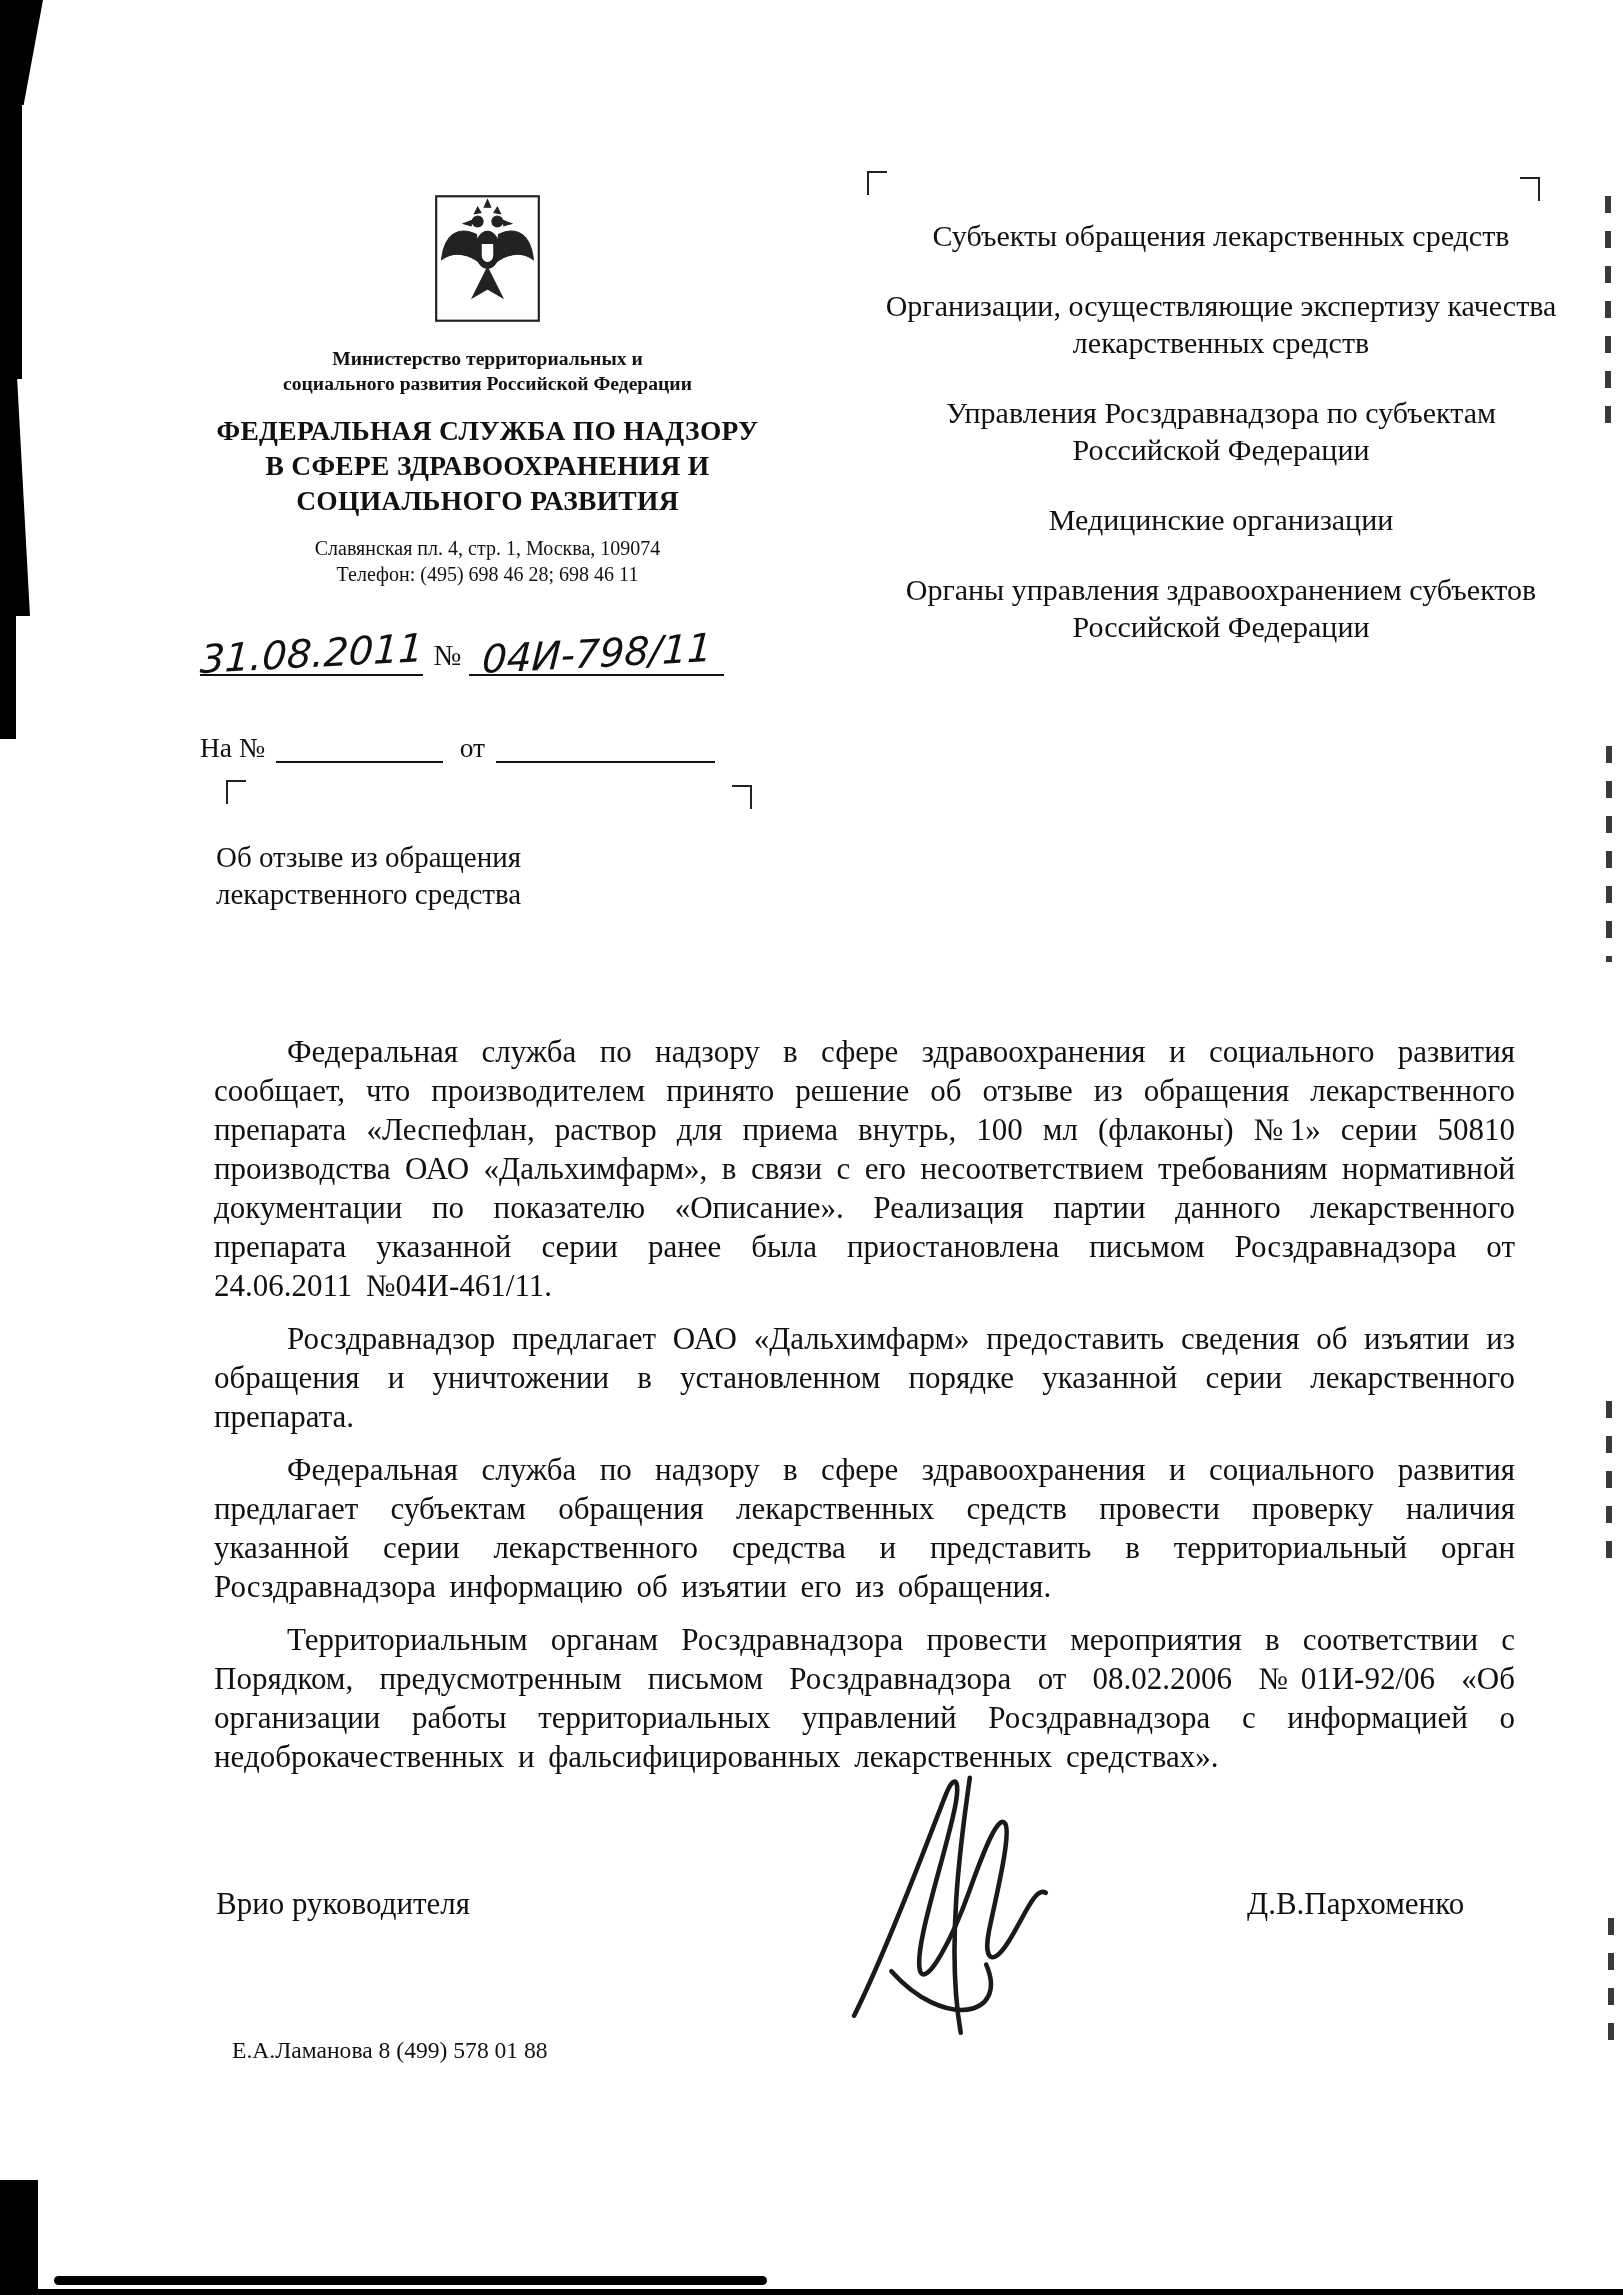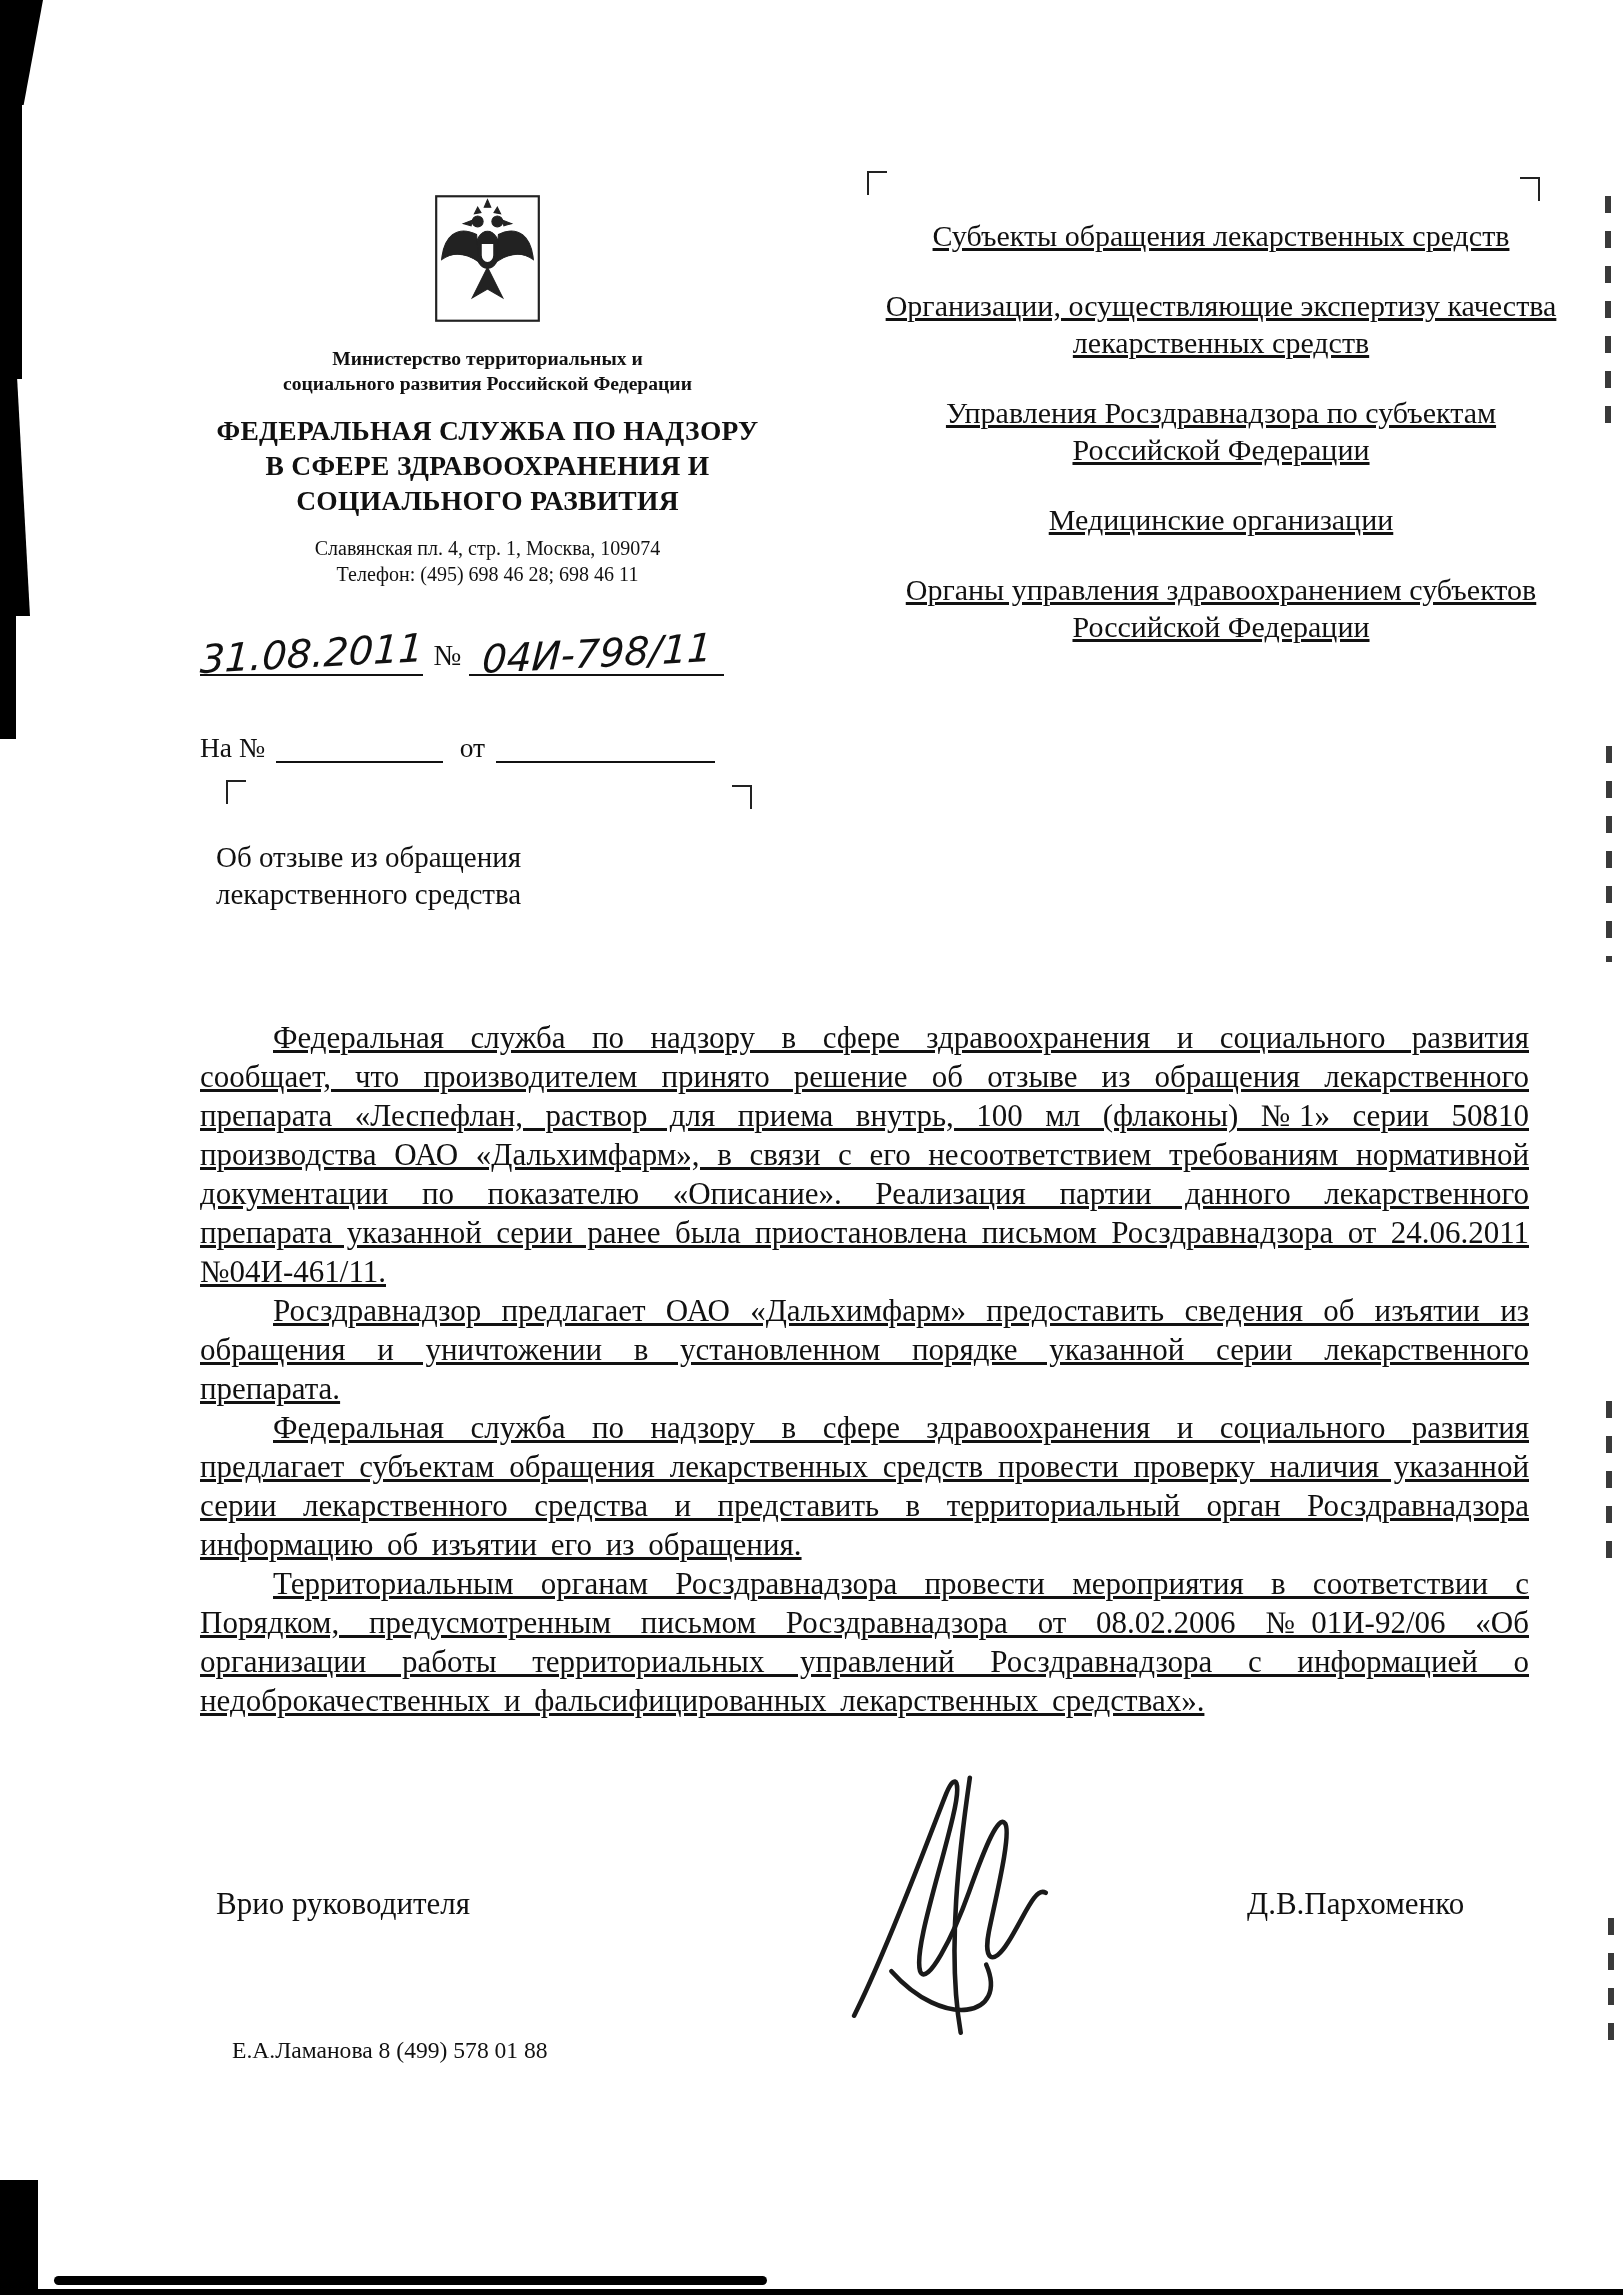--- a/index.html
+++ b/index.html
@@ -41,26 +41,26 @@
 
   
   .bracket { position:absolute; width:19.6px; height:23.6px; }
   .bracket.l { border-top:2.6px solid #222; border-left:2.6px solid #222; }
   .bracket.r { border-top:2.6px solid #222; border-right:2.6px solid #222; }
 
   
   .subject { position:absolute; left:216px; top:839px; font-size:29px; line-height:37px; }
 
   
-  .addr-block { position:absolute; left:871px; top:217px; width:700px; text-align:center; font-size:30px; line-height:37px;text-decoration:underline; }
+  .addr-block { position:absolute; left:871px; top:217px; width:700px; text-align:center; font-size:30px; line-height:37px; }
   .addr-item { margin-bottom:33px; }
 
   
   .body-text { position:absolute; left:200px; top:1018px; width:1329px; font-size:31px; line-height:39px; text-align:justify; word-spacing:5.9px; }
-  .body-text p { text-indent:73px; margin:0;text-decoration:underline; }
+  .body-text p { text-indent:73px; margin:14px; }
 
   
   .sig-title { position:absolute; left:216px; top:1886px; font-size:31px; }
   .sig-name  { position:absolute; left:1247px; top:1886px; font-size:31px; }
   .sig-scribble { position:absolute; left:792px; top:1754px; width:340px; height:288px; }
 
   
   .footer { position:absolute; left:232px; top:2037px; font-size:23.6px; }
 
   

